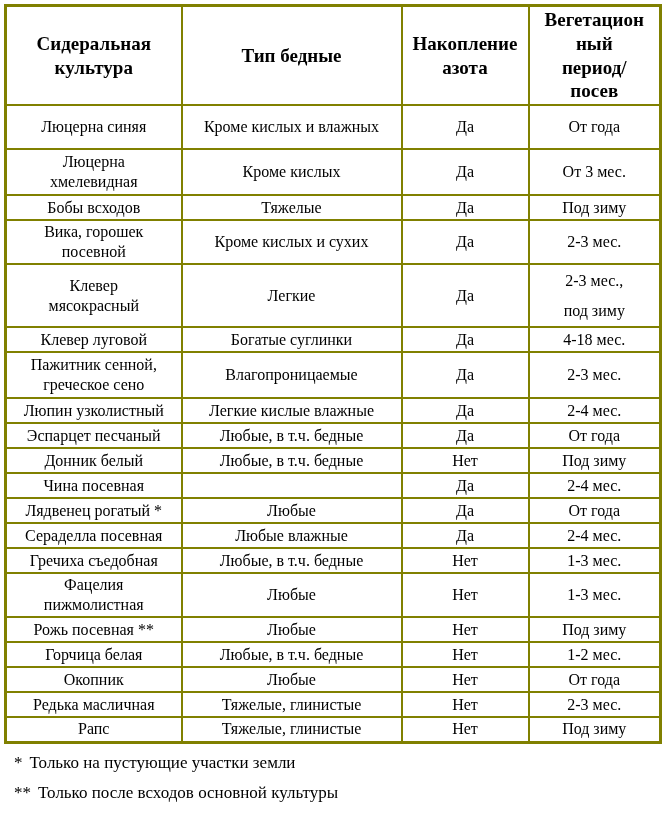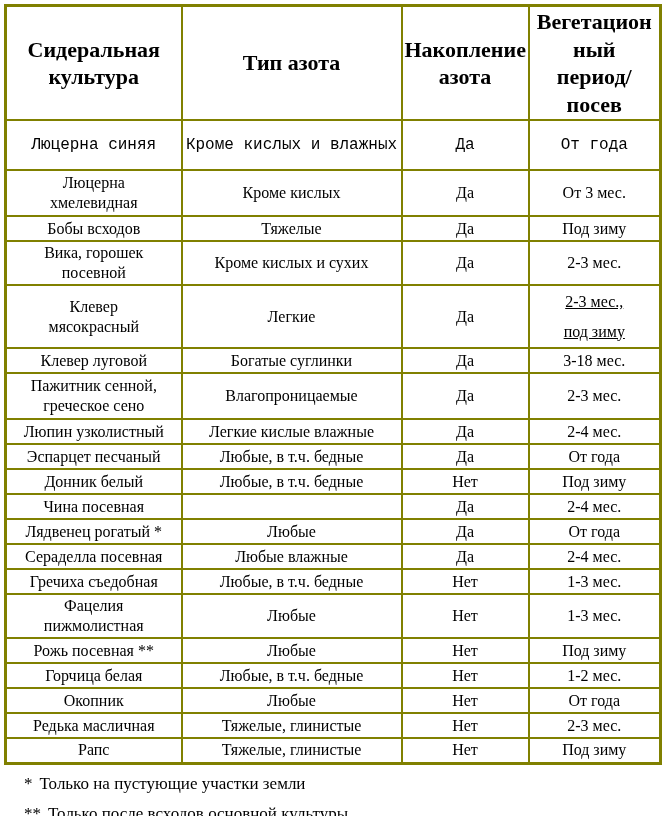--- a/index.html
+++ b/index.html
@@ -29,38 +29,38 @@
   table.sideral td {
     border: 2px solid var(--border-color);
     text-align: center;
     vertical-align: middle;
     white-space: pre-line;
     padding: 1px 2px;
     line-height: 1.25;
     overflow: hidden;
   }
   table.sideral th {
-    font-size: 22px;
+    font-size: 19px;
     font-weight: bold;
   }
   table.sideral td {
     font-size: 16px;
   }
   thead tr { height: 94px; }
   tbody tr { height: 25px; }
-  tbody tr:nth-child(1)  { height: 50px; font-family: Liberation Mono, monospace; }
+  tbody tr:nth-child(1)  { height: 44px; }
   tbody tr:nth-child(2)  { height: 46px; }
   tbody tr:nth-child(4)  { height: 32px; }
   tbody tr:nth-child(5)  { height: 58px; }
   tbody tr:nth-child(7)  { height: 46px; }
   tbody tr:nth-child(15) { height: 36px; }
-  td.multiline.period-cell { line-height: 1.85; text-decoration: underline; }
+  td.multiline.period-cell { line-height: 1.85; }
   .footnotes {
     margin-top: 8px;
-    margin-left: 20px;
+    margin-left: 10px;
     font-size: 17px;
   }
   .footnote {
     margin-bottom: 9px;
     line-height: 1.25;
   }
   .footnote .marker { margin-right: 7px; }
 </style>
 </head>
 <body>
@@ -69,21 +69,21 @@
   <table class="sideral">
     <colgroup>
       <col style="width:176px">
       <col style="width:220px">
       <col style="width:127px">
       <col style="width:132px">
     </colgroup>
     <thead>
       <tr>
         <th>Сидеральная культура</th>
-        <th>Тип азота</th>
+        <th>Тип бедные</th>
         <th>Накопление азота</th>
         <th>Вегетацион
 ный
 период/
 посев</th>
       </tr>
     </thead>
     <tbody>
   <tr>
     <td class="crop-cell">Люцерна синяя</td>
@@ -121,21 +121,21 @@
     <td class="soil-cell">Легкие</td>
     <td class="nitrogen-cell">Да</td>
     <td class="period-cell multiline">2-3 мес.,
 под зиму</td>
   </tr>
 
   <tr>
     <td class="crop-cell">Клевер луговой</td>
     <td class="soil-cell">Богатые суглинки</td>
     <td class="nitrogen-cell">Да</td>
-    <td class="period-cell">3-18 мес.</td>
+    <td class="period-cell">4-18 мес.</td>
   </tr>
 
   <tr>
     <td class="crop-cell multiline">Пажитник сенной,
 греческое сено</td>
     <td class="soil-cell">Влагопроницаемые</td>
     <td class="nitrogen-cell">Да</td>
     <td class="period-cell">2-3 мес.</td>
   </tr>
 

